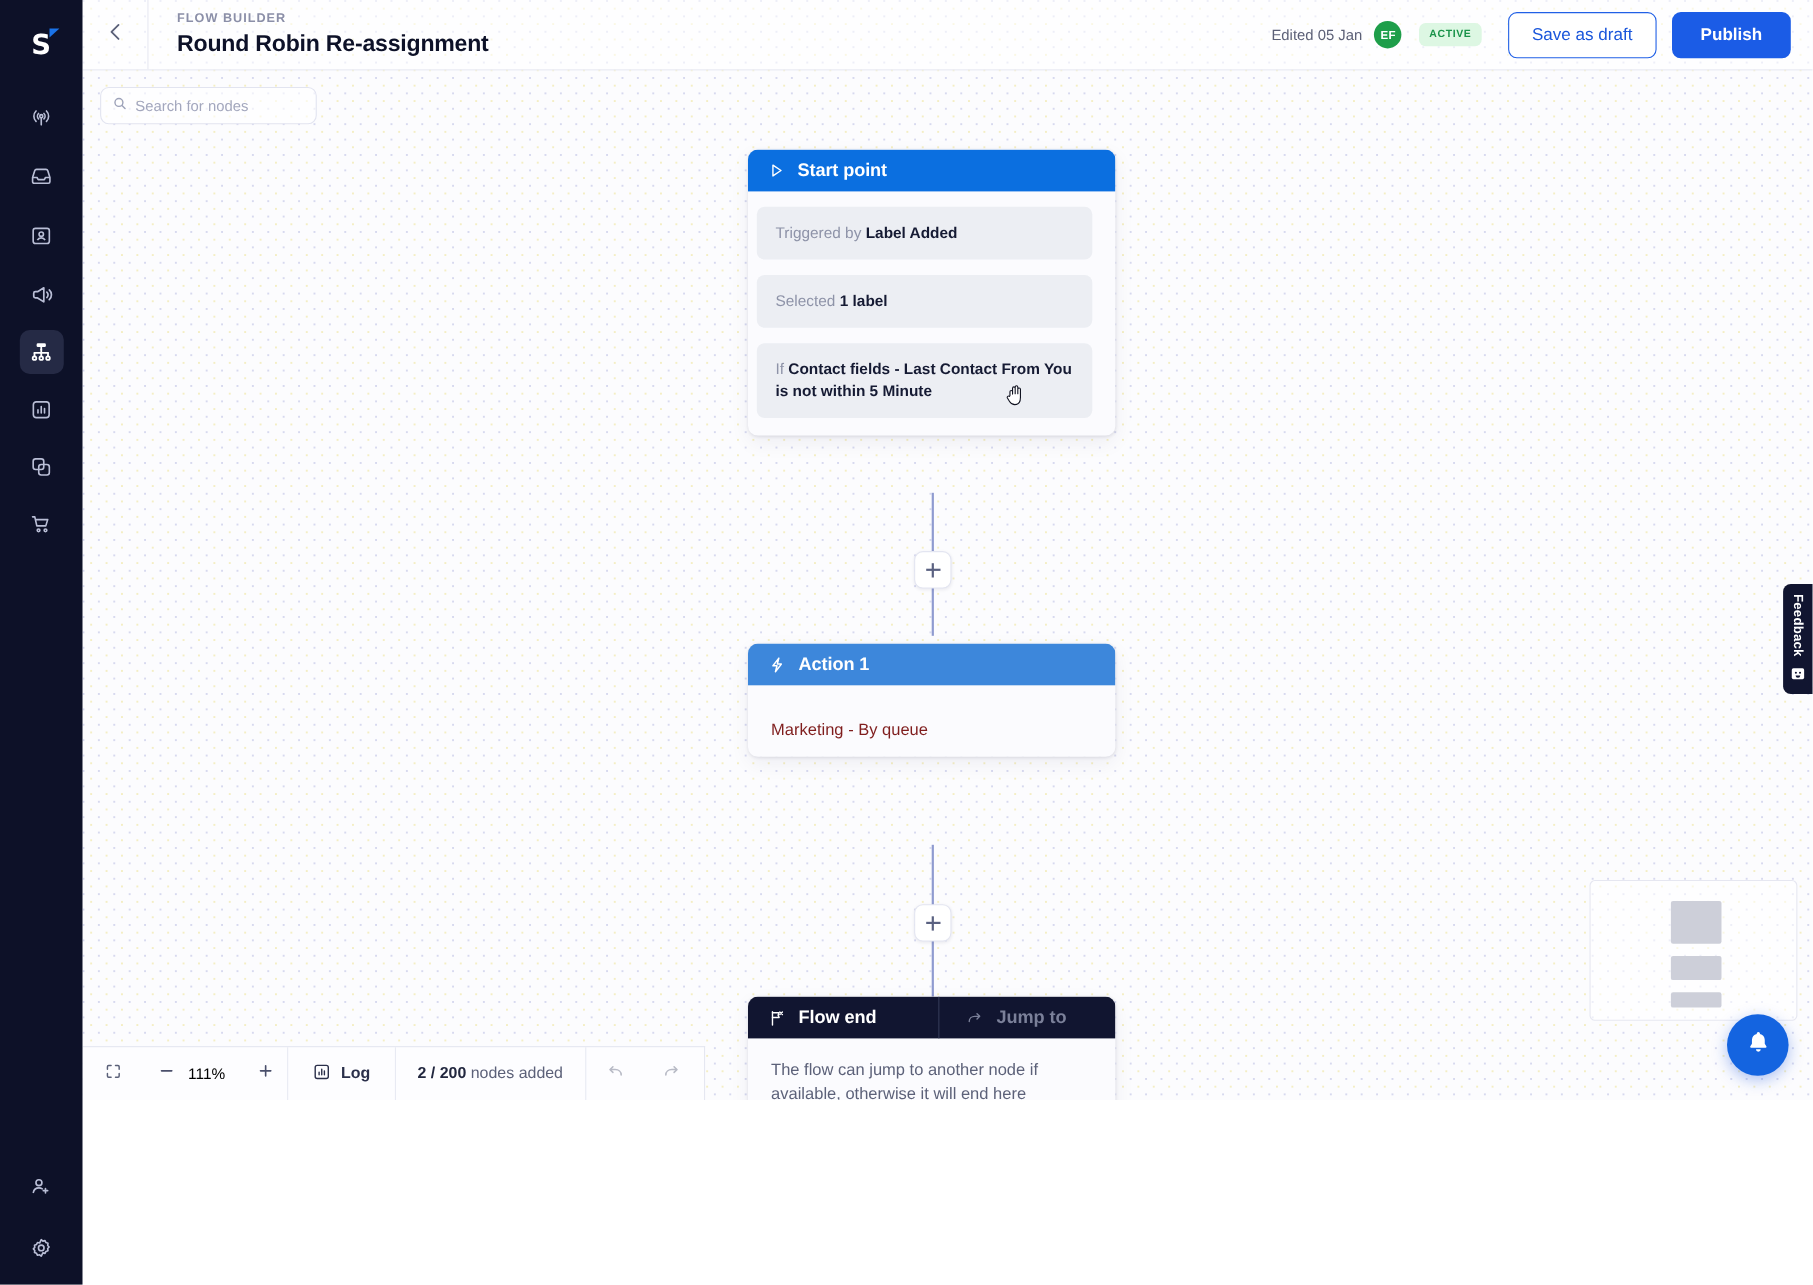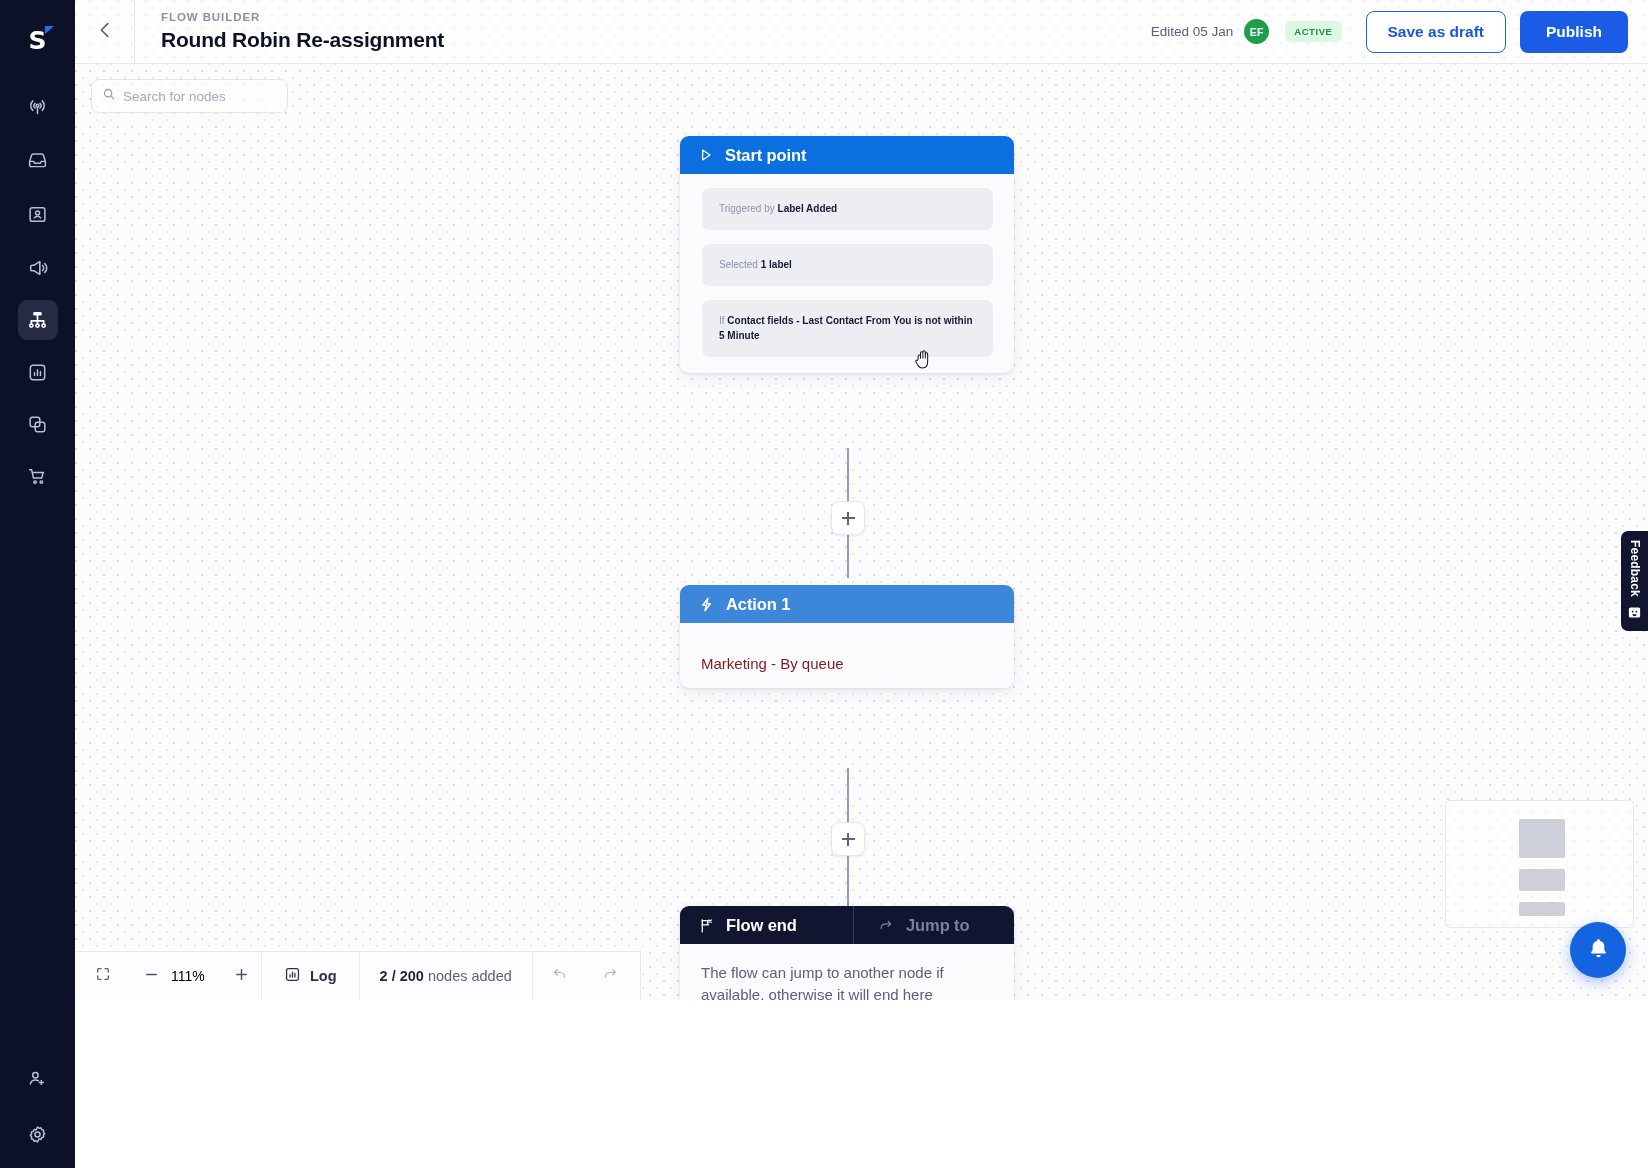--- a/index.html
+++ b/index.html
@@ -92,21 +92,21 @@
   }
   .badge-active {
     background: #ddf7e3; color: #19934a;
     font-size: 9.5px; font-weight: bold; letter-spacing: 0.06em;
     padding: 5px 9px; border-radius: 6px;
     margin-right: 24px;
   }
   .btn-outline {
     border: 1px solid #2160e6; color: #1a56db;
     background: #fff;
-    font-size: 15.5px; font-weight: bold;
+    font-size: 15.5px; font-weight: normal;
     padding: 11px 21px; border-radius: 8px;
     cursor: pointer; margin-right: 14px;
   }
   .btn-primary {
     background: #1b5ce6; color: #fff;
     border: none;
     font-size: 15.5px; font-weight: bold;
     padding: 12px 26px; border-radius: 8px;
     cursor: pointer;
   }
@@ -153,25 +153,25 @@
   .head-end { background: #111530; padding: 0; height: 38px; text-align: right; }
   .end-tab {
     display: flex; align-items: center; height: 38px;
     padding: 0 0 0 18px; width: 173px;
     color: #fff; font-weight: bold; font-size: 16.5px;
   }
   .end-tab.inactive { color: #7b8099; border-left: 1px solid #333a57; padding-left: 24px; width: auto; flex: 1 1 auto; }
   .end-tab .hicon { margin-right: 11px; display: flex; align-items: center; }
   .node-body { padding: 14px 0 16px 0; }
   .field {
-    margin: 0 21px 0 22px;
+    margin: 0 21px 0 8px;
     background: #eceef3;
     border-radius: 7px;
     padding: 14px 17px;
-    font-size: 10px; color: #8e93a8;
+    font-size: 14px; color: #8e93a8;
     line-height: 1.42;
   }
   .field + .field { margin-top: 14px; }
   .field b { color: #151a33; font-weight: bold; }
   .field.boldonly { color: #151a33; font-weight: bold; }
   .node-subtext {
     padding: 18px 21px 0 21px;
     font-size: 15px; color: #7f1d1d;
   }
   .node-desc {

